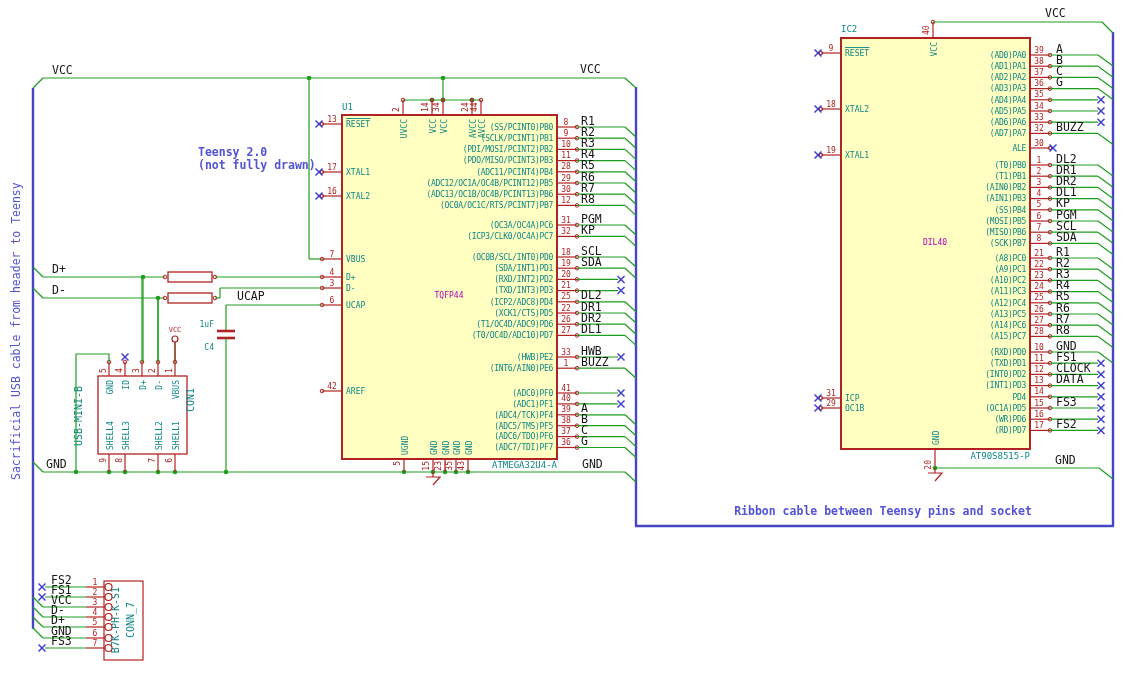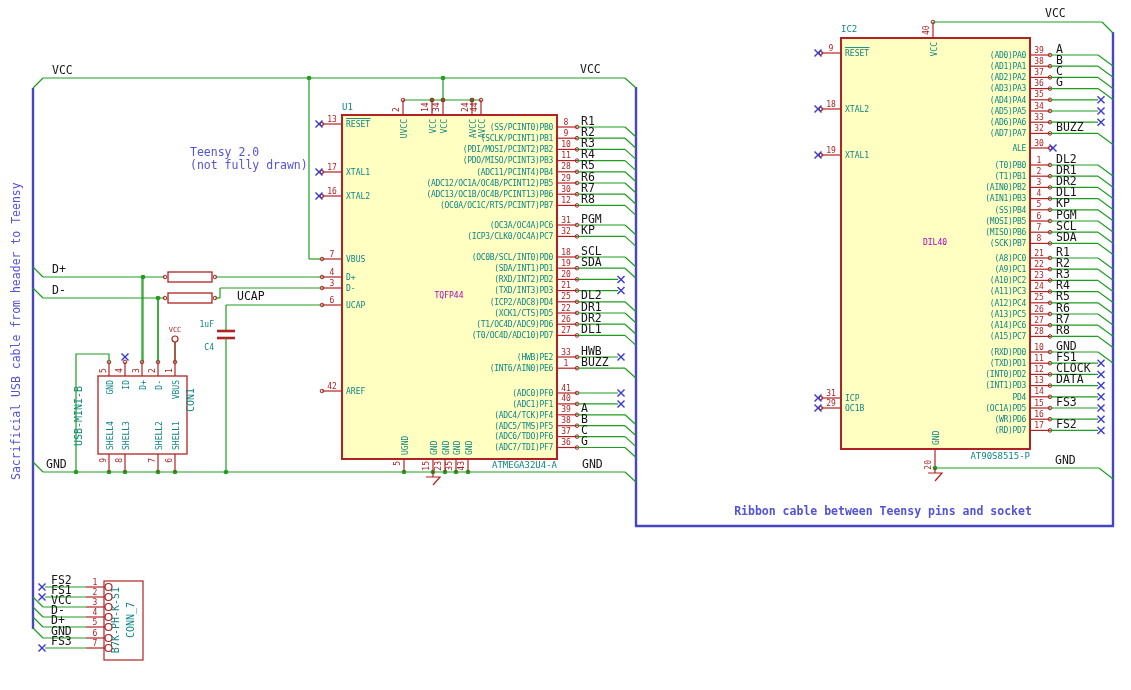--- a/index.html
+++ b/index.html
@@ -2,21 +2,21 @@
 <html><head>
 <meta charset="utf-8">
 <style>
   html,body{margin:0;padding:0;background:#fff;}
   #canvas{position:relative;width:1131px;height:690px;background:#ffffff;overflow:hidden;
           font-family:"DejaVu Sans Mono",monospace;}
   #schem{position:absolute;left:0;top:0;}
   .note{position:absolute;color:#5353d6;font-size:11.5px;line-height:13px;white-space:pre;}
   #note-usb{left:10px;top:480px;transform:rotate(-90deg);transform-origin:top left;}
   #note-ribbon{left:648px;top:505px;width:470px;text-align:center;font-weight:bold;}
-  #note-teensy{left:190px;top:146px;}
+  #note-teensy{left:198px;top:146px;font-weight:bold;}
   svg text{font-family:"DejaVu Sans Mono",monospace;}
 </style>
 </head>
 <body>
 
 <div id="canvas">
   <svg id="schem" width="1131" height="690">
       <line x1="33" y1="88" x2="33" y2="629" stroke="#4646c4" stroke-width="2.4"></line>
       <line x1="636" y1="87" x2="636" y2="526" stroke="#4646c4" stroke-width="2.4"></line>
       <line x1="635" y1="526" x2="1114" y2="526" stroke="#4646c4" stroke-width="2.4"></line>

